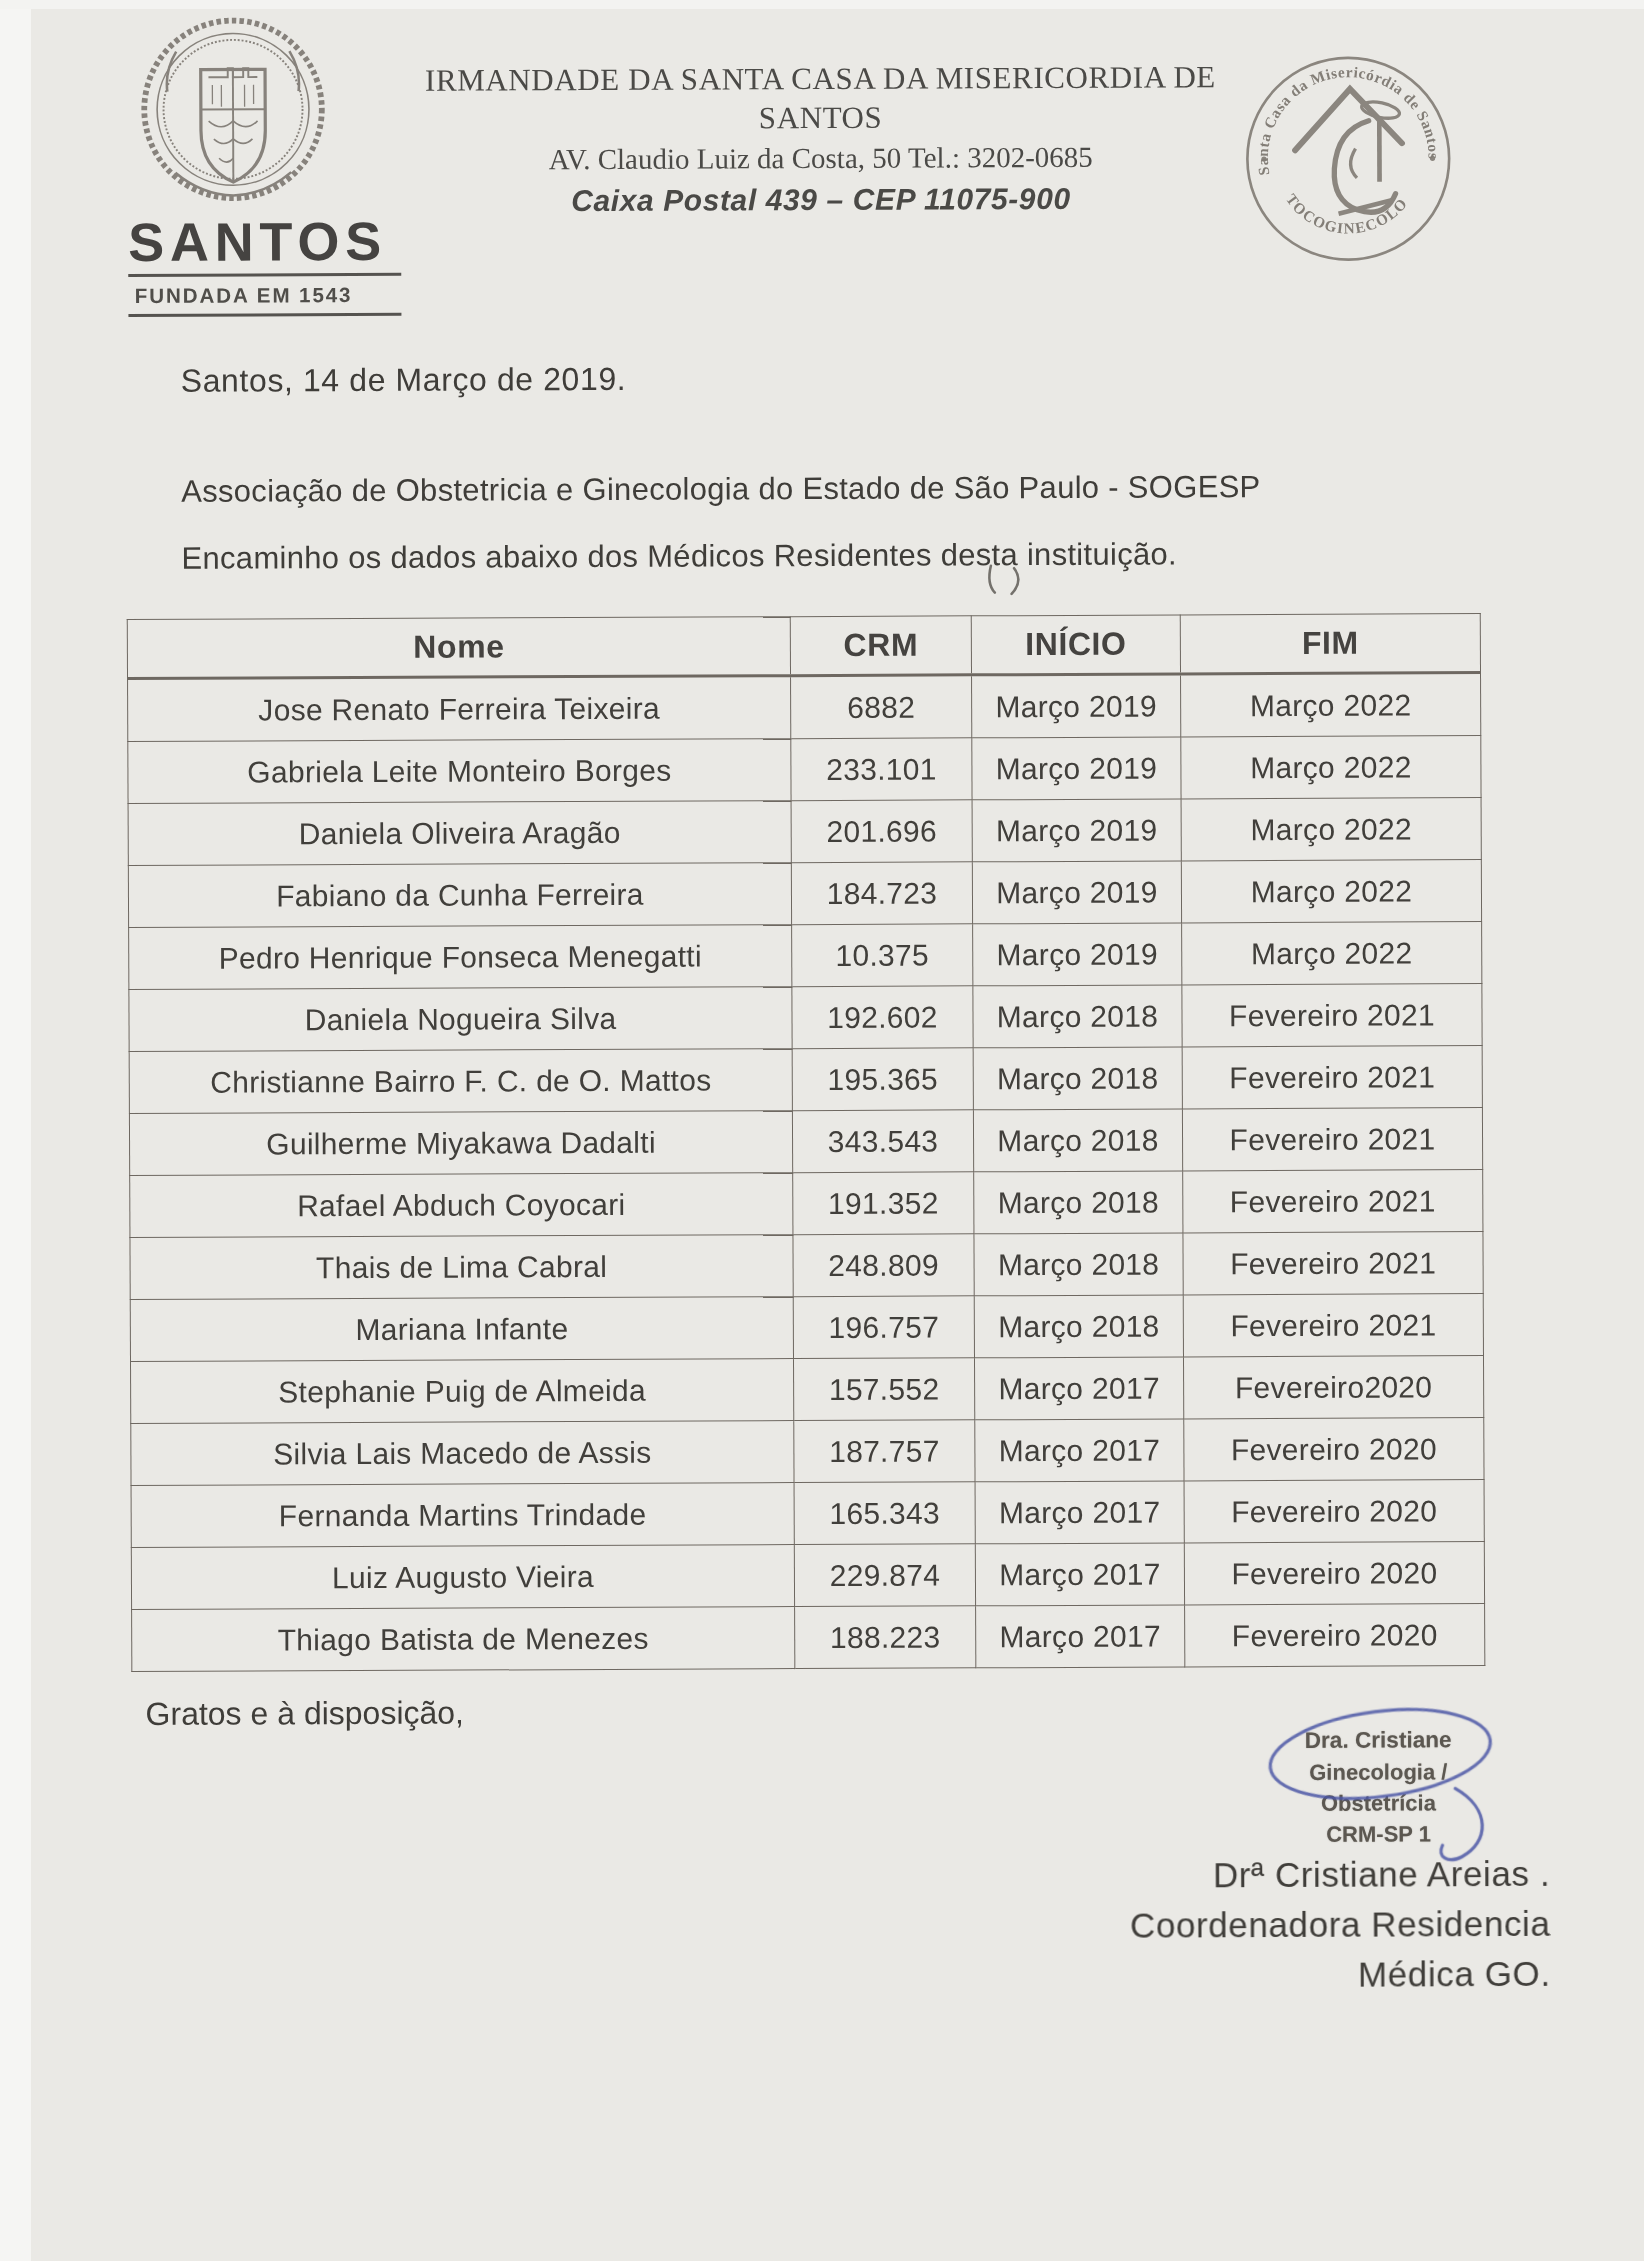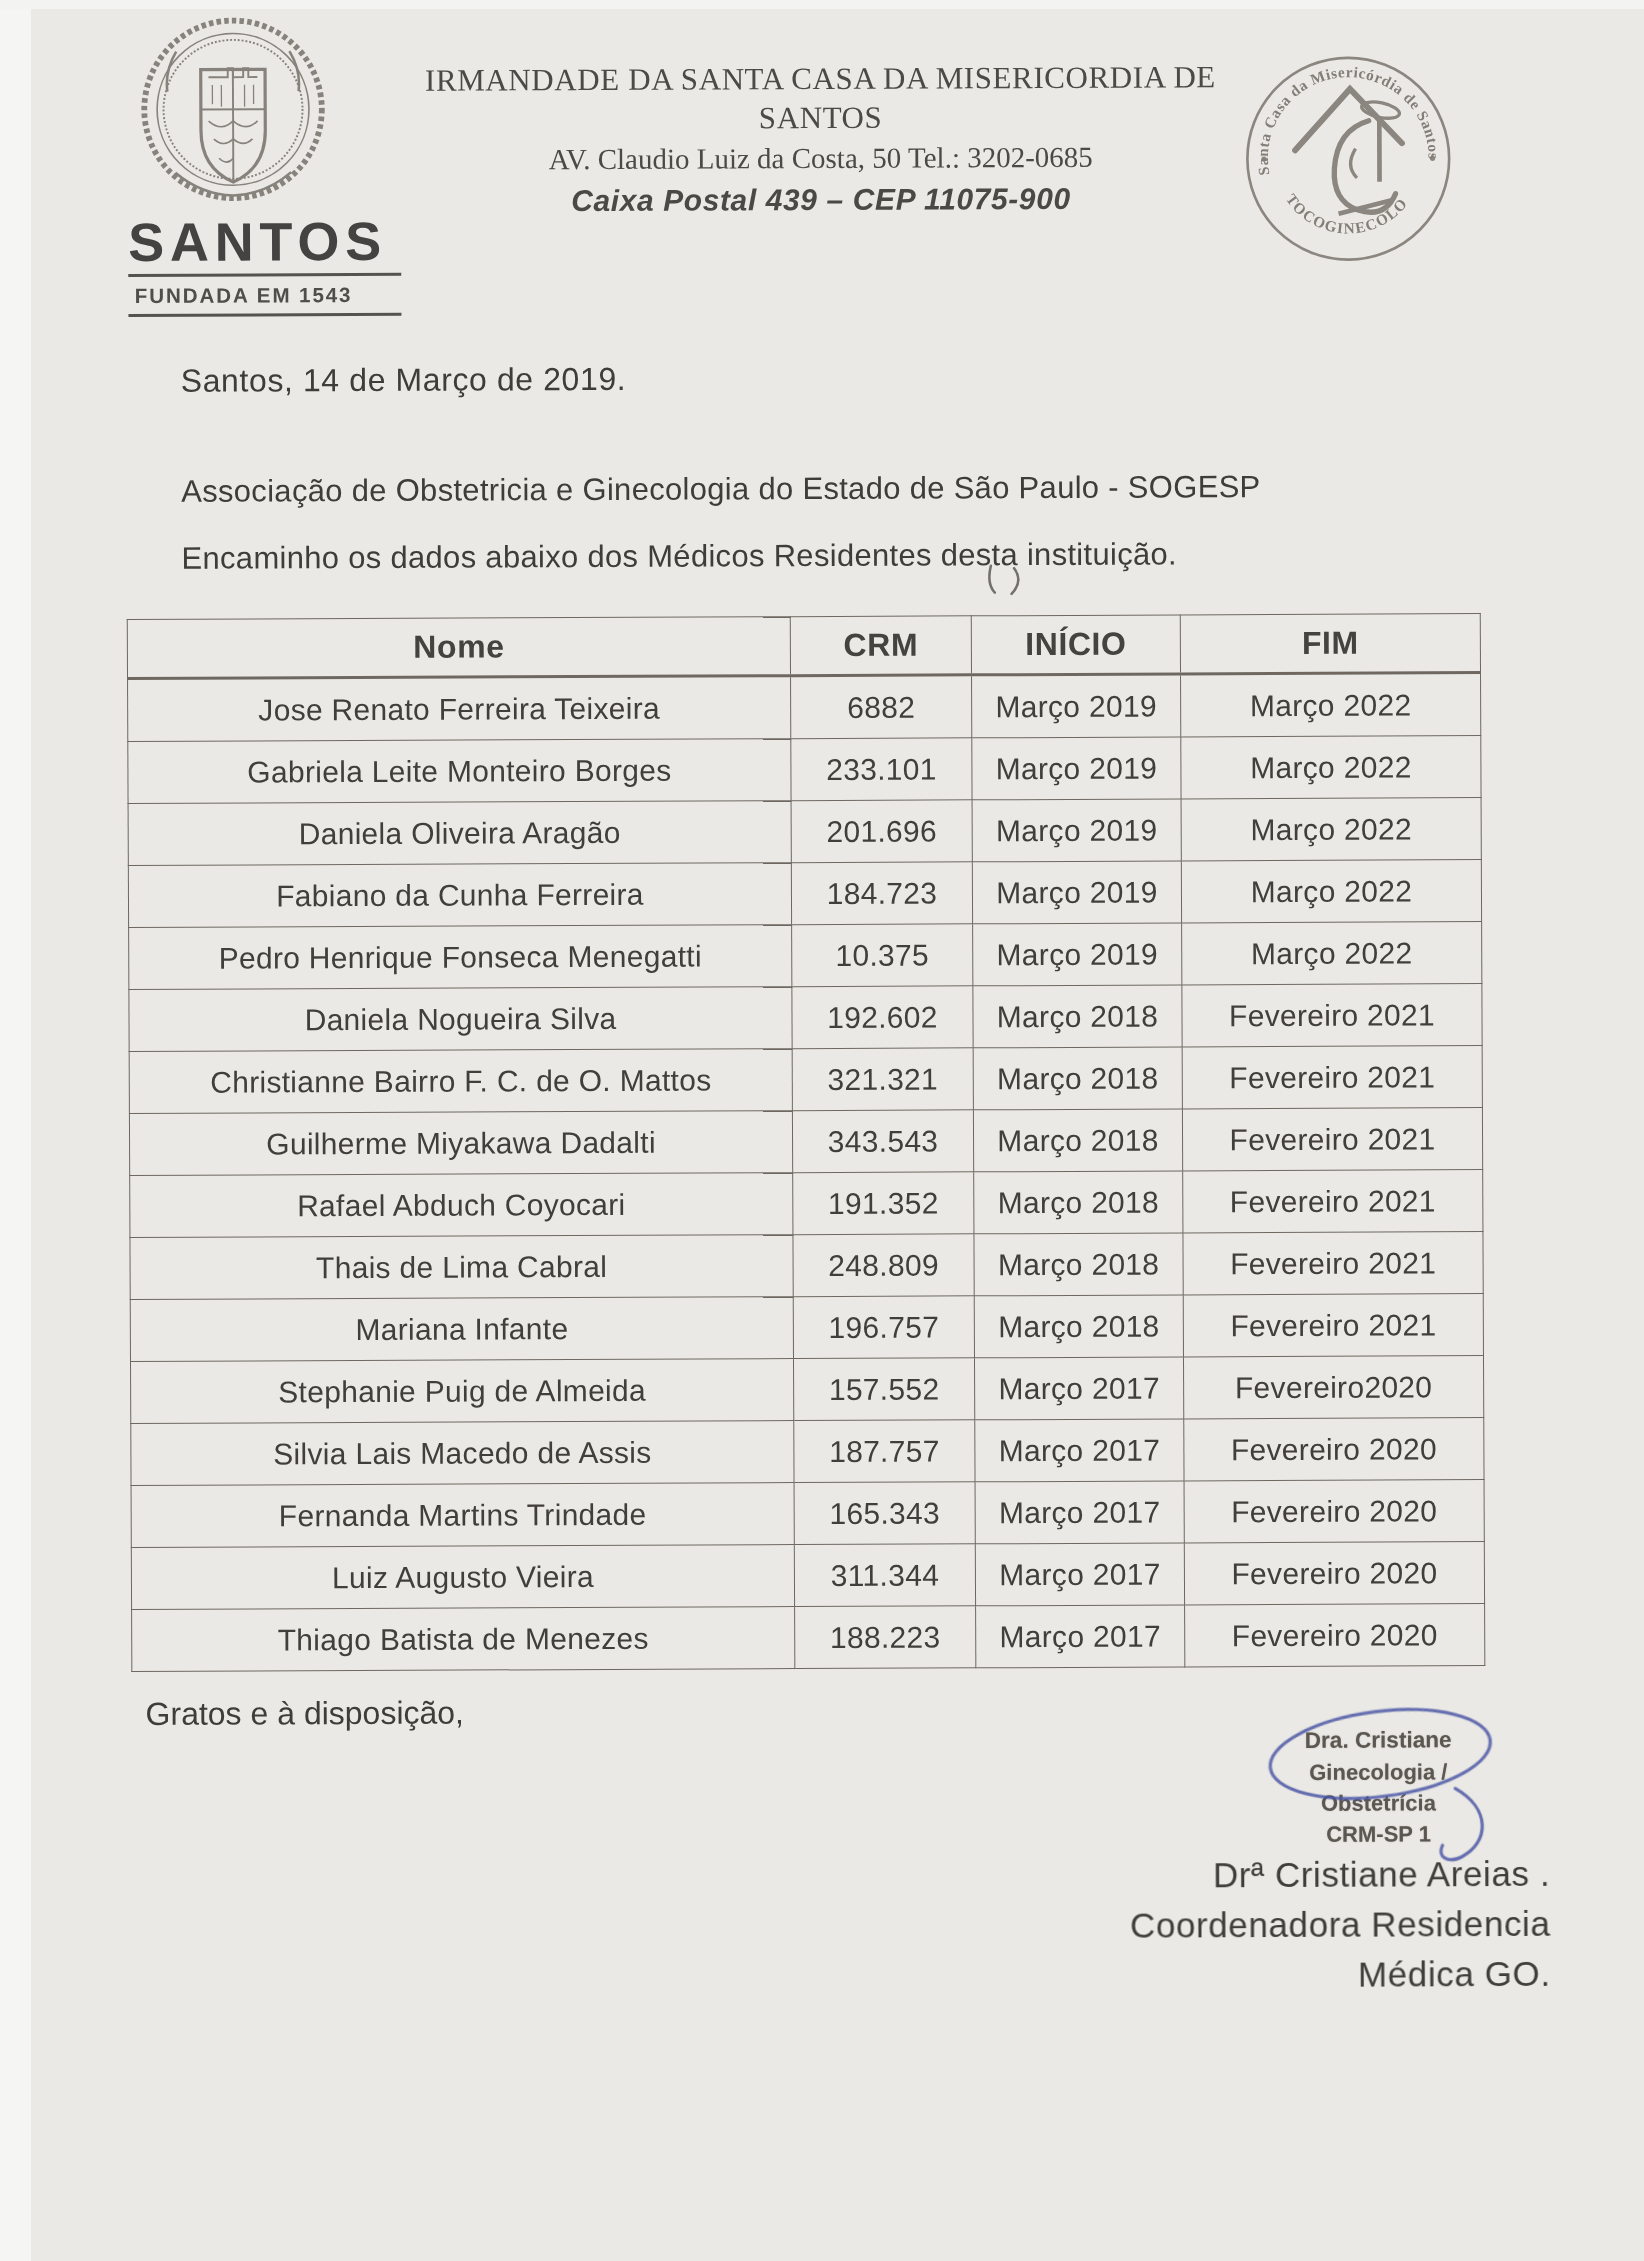--- a/index.html
+++ b/index.html
@@ -198,21 +198,21 @@
 
       <tr>
         <td>Daniela Nogueira Silva</td>
         <td>192.602</td>
         <td>Março 2018</td>
         <td>Fevereiro 2021</td>
       </tr>
 
       <tr>
         <td>Christianne Bairro F. C. de O. Mattos</td>
-        <td>321.321</td>
+        <td>195.365</td>
         <td>Março 2018</td>
         <td>Fevereiro 2021</td>
       </tr>
 
       <tr>
         <td>Guilherme Miyakawa Dadalti</td>
         <td>343.543</td>
         <td>Março 2018</td>
         <td>Fevereiro 2021</td>
       </tr>
@@ -254,21 +254,21 @@
 
       <tr>
         <td>Fernanda Martins Trindade</td>
         <td>165.343</td>
         <td>Março 2017</td>
         <td>Fevereiro 2020</td>
       </tr>
 
       <tr>
         <td>Luiz Augusto Vieira</td>
-        <td>311.344</td>
+        <td>229.874</td>
         <td>Março 2017</td>
         <td>Fevereiro 2020</td>
       </tr>
 
       <tr>
         <td>Thiago Batista de Menezes</td>
         <td>188.223</td>
         <td>Março 2017</td>
         <td>Fevereiro 2020</td>
       </tr>

